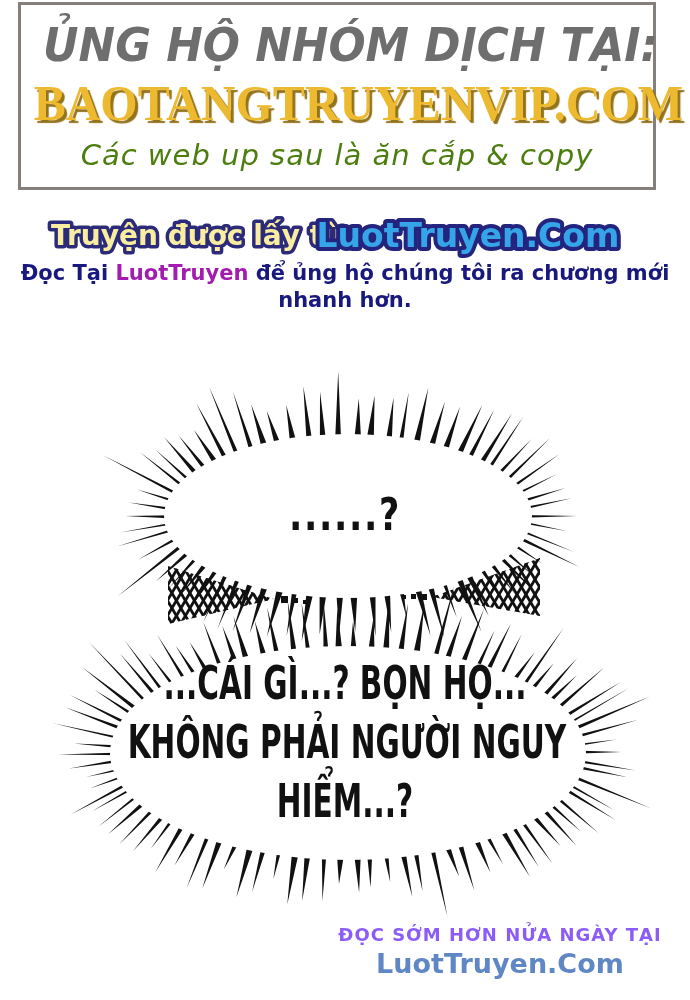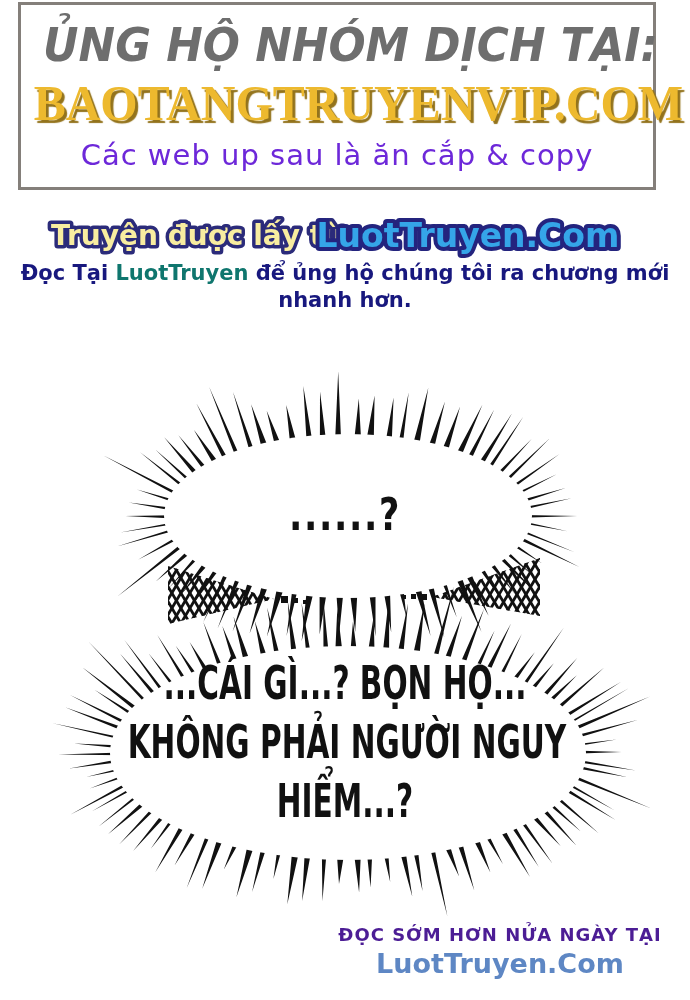--- a/index.html
+++ b/index.html
@@ -8,47 +8,47 @@
 
   
   .banner{position:absolute;left:18px;top:2px;width:638px;height:188px;
           border:3px solid #847f7a;box-sizing:border-box;text-align:center;
           padding-top:12px;background:#fff;}
   .banner-line1{font-size:47px;font-weight:bold;font-style:italic;color:#6e6e6e;
                 line-height:56px;white-space:nowrap;transform:scaleX(.93);transform-origin:center;}
   .banner-site{font-family:"Liberation Serif","DejaVu Serif",serif;font-weight:bold;
                font-size:50px;color:#edb92e;text-shadow:3px 3px 1px #93731c;
                line-height:60px;white-space:nowrap;transform:scaleX(.96);transform-origin:center;}
-  .banner-warning{font-size:29px;color:#6d28d9;line-height:44px;
+  .banner-warning{font-size:29px;font-style:italic;color:#4d7c0f;line-height:44px;
                   letter-spacing:1px;}
 
   
   .credit{position:absolute;top:202px;left:0;width:690px;text-align:center;}
   .credit-heading{display:block;width:690px;height:58px;}
   .credit-prefix{font-family:"DejaVu Sans",sans-serif;font-weight:bold;font-size:28px;
                  fill:#f8eda0;stroke:#2b2b7a;stroke-width:7px;stroke-linejoin:round;
                  paint-order:stroke;text-anchor:middle;}
   .credit-site{font-family:"DejaVu Sans",sans-serif;font-weight:bold;font-size:33px;
                fill:#35a5e8;stroke:#24247e;stroke-width:8px;stroke-linejoin:round;
                paint-order:stroke;text-anchor:middle;}
   .credit-note{font-size:21px;font-weight:bold;color:#18187e;line-height:27px;}
-  .credit-note .hl{color:#0f766e;}
+  .credit-note .hl{color:#a21caf;}
 
   
   .bubbles-svg{position:absolute;left:0;top:0;width:690px;height:1000px;}
   .bubble1-text{position:absolute;top:489px;left:0;width:690px;text-align:center;
                 font-weight:bold;font-size:44px;color:#111;letter-spacing:2px;
                 transform:scaleX(.8);transform-origin:center;}
   .bubble2-text{position:absolute;top:653px;left:0;width:690px;text-align:center;
                 font-weight:bold;font-size:47px;line-height:59px;color:#111;
                 transform:scaleX(.63);transform-origin:center;white-space:nowrap;}
 
   
   .footer{position:absolute;top:924px;right:20px;width:340px;text-align:center;}
-  .footer-tagline{font-size:18px;font-weight:bold;color:#4c1d95;letter-spacing:1px;}
+  .footer-tagline{font-size:18px;font-weight:bold;color:#8b5cf6;letter-spacing:1px;}
   .footer-site{font-size:27px;font-weight:bold;color:#5e87c4;margin-top:3px;}
 </style>
 </head>
 <body>
 
 <div class="page">
 
   <div class="banner">
     <div class="banner-line1">ỦNG HỘ NHÓM DỊCH TẠI:</div>
     <div class="banner-site">BAOTANGTRUYENVIP.COM</div>

